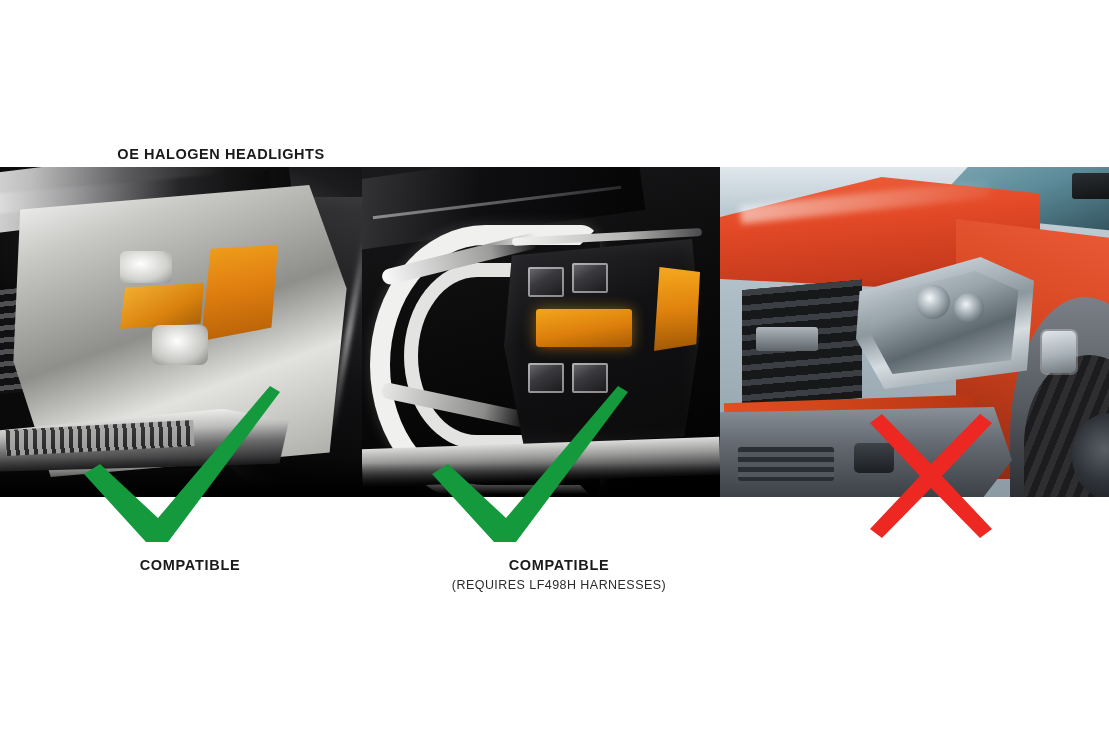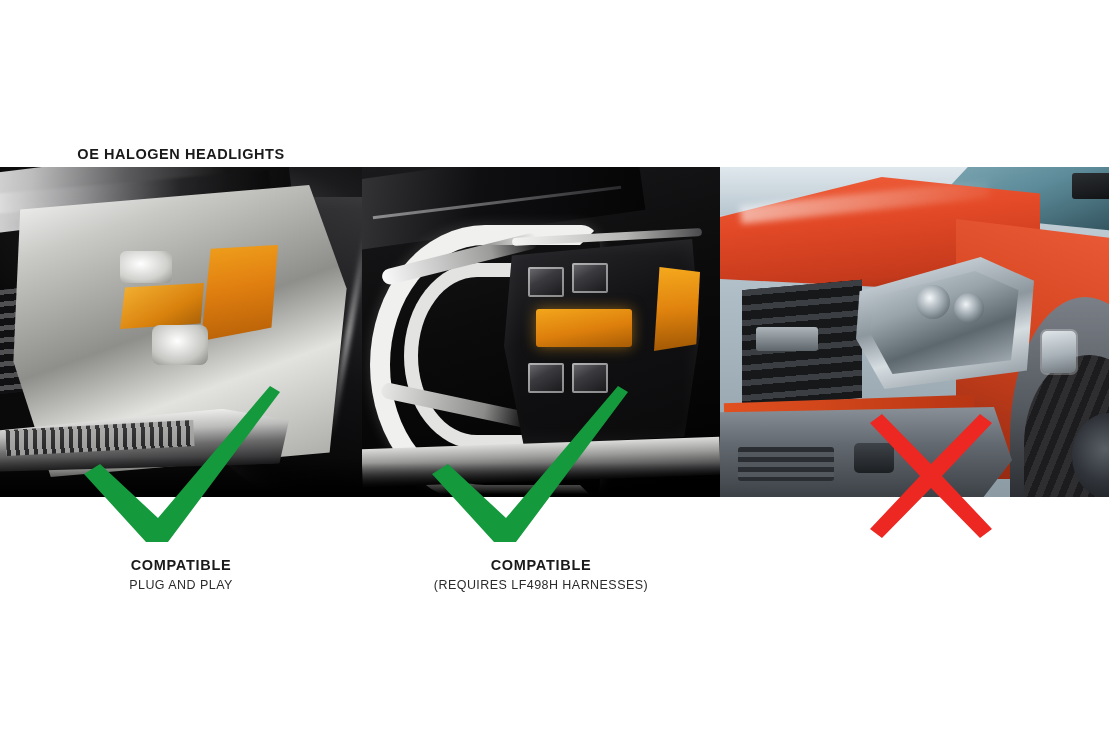--- a/index.html
+++ b/index.html
@@ -33,20 +33,21 @@
     flex: 0 0 auto;
     display: flex;
     align-items: center;
     justify-content: center;
     font-size: 14.5px;
     font-weight: bold;
     letter-spacing: 0.55px;
     color: #1a1a1a;
     text-transform: uppercase;
     white-space: nowrap;
+    margin-left: 40px;
   }
   .header-cell.c1 { width: 362px; }
   .header-cell.c2 { width: 358px; }
   .header-cell.c3 { width: 389px; }
 
   
   .photo-strip {
     position: absolute;
     top: 167px;
     left: 0;
@@ -369,20 +370,21 @@
   .captions {
     position: absolute;
     left: 0;
     top: 556px;
     width: 1109px;
     display: flex;
   }
   .caption-cell {
     flex: 0 0 auto;
     text-align: center;
+    margin-left: 9px;
   }
   .caption-cell.c1 { width: 362px; }
   .caption-cell.c2 { width: 358px; }
   .caption-cell.c3 { width: 389px; }
   .caption-main {
     font-size: 14.5px;
     font-weight: bold;
     letter-spacing: 0.7px;
     color: #1a1a1a;
     text-transform: uppercase;
@@ -491,21 +493,20 @@
 
   <div class="mark mark-x-3">
     <svg viewBox="0 0 122 124" width="122" height="124" aria-hidden="true">
       <polygon points="0,9 12,0 61,50 110,0 122,9 72,62 122,115 110,124 61,74 12,124 0,115 50,62" fill="#ED2722"></polygon>
     </svg>
   </div>
 
   <div class="captions">
     <div class="caption-cell c1">
       <div class="caption-main">COMPATIBLE</div>
-      <div class="caption-sub">PLUG AND PLAY</div>
     </div>
     <div class="caption-cell c2">
       <div class="caption-main">COMPATIBLE</div>
       <div class="caption-sub">(REQUIRES LF498H HARNESSES)</div>
     </div>
   </div>
 
 </div>
 
 </body></html>

